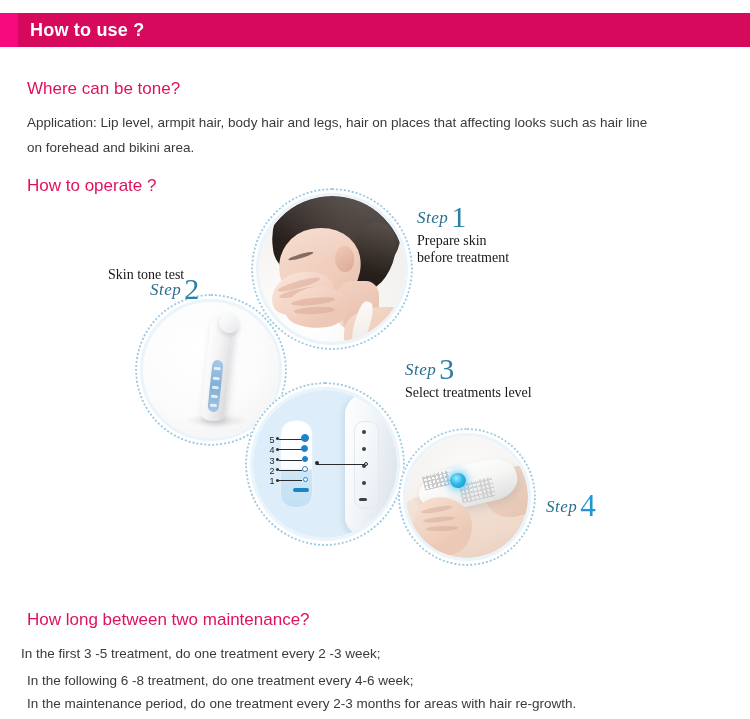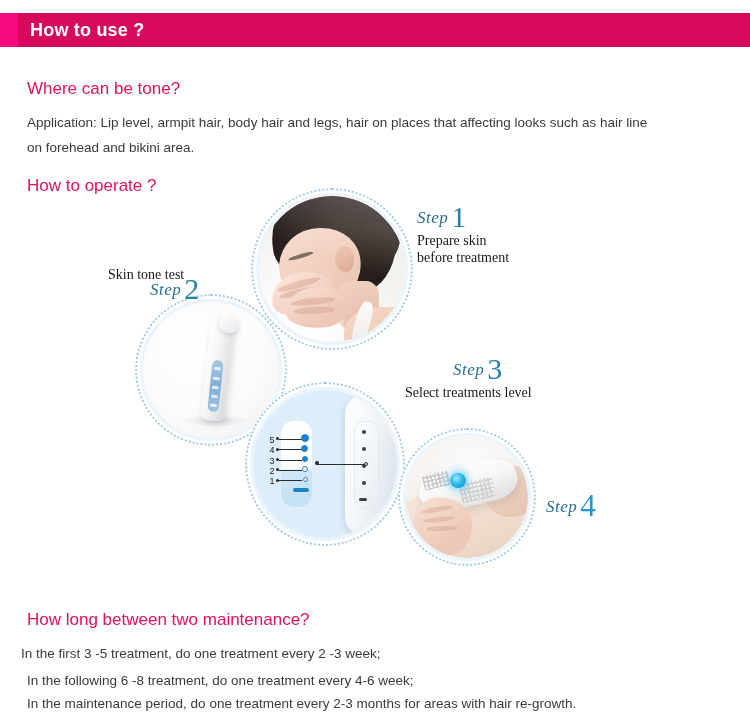--- a/index.html
+++ b/index.html
@@ -365,21 +365,21 @@
     line-height: 17px;
     color: #17181a;
     white-space: pre-line;
     z-index: 12;
   }
 
   #step1-label { left: 417px; top: 200px; }
   #step1-desc  { left: 417px; top: 232px; }
   #step2-label { left: 150px; top: 228px; margin-top: 44px; }
   #step2-desc  { left: 108px; top: 266px; }
-  #step3-label { left: 405px; top: 352px; margin-left: 48px; }
+  #step3-label { left: 405px; top: 352px; }
   #step3-desc  { left: 405px; top: 384px; }
   #step4-label { left: 546px; top: 488px; }
   #step4-desc  { left: 546px; top: 519px; }
 
   #step4-label .step-num { color: #2196d6; font-size: 31px; }
 </style>
 </head>
 <body>
 
 <div class="header-bar">

